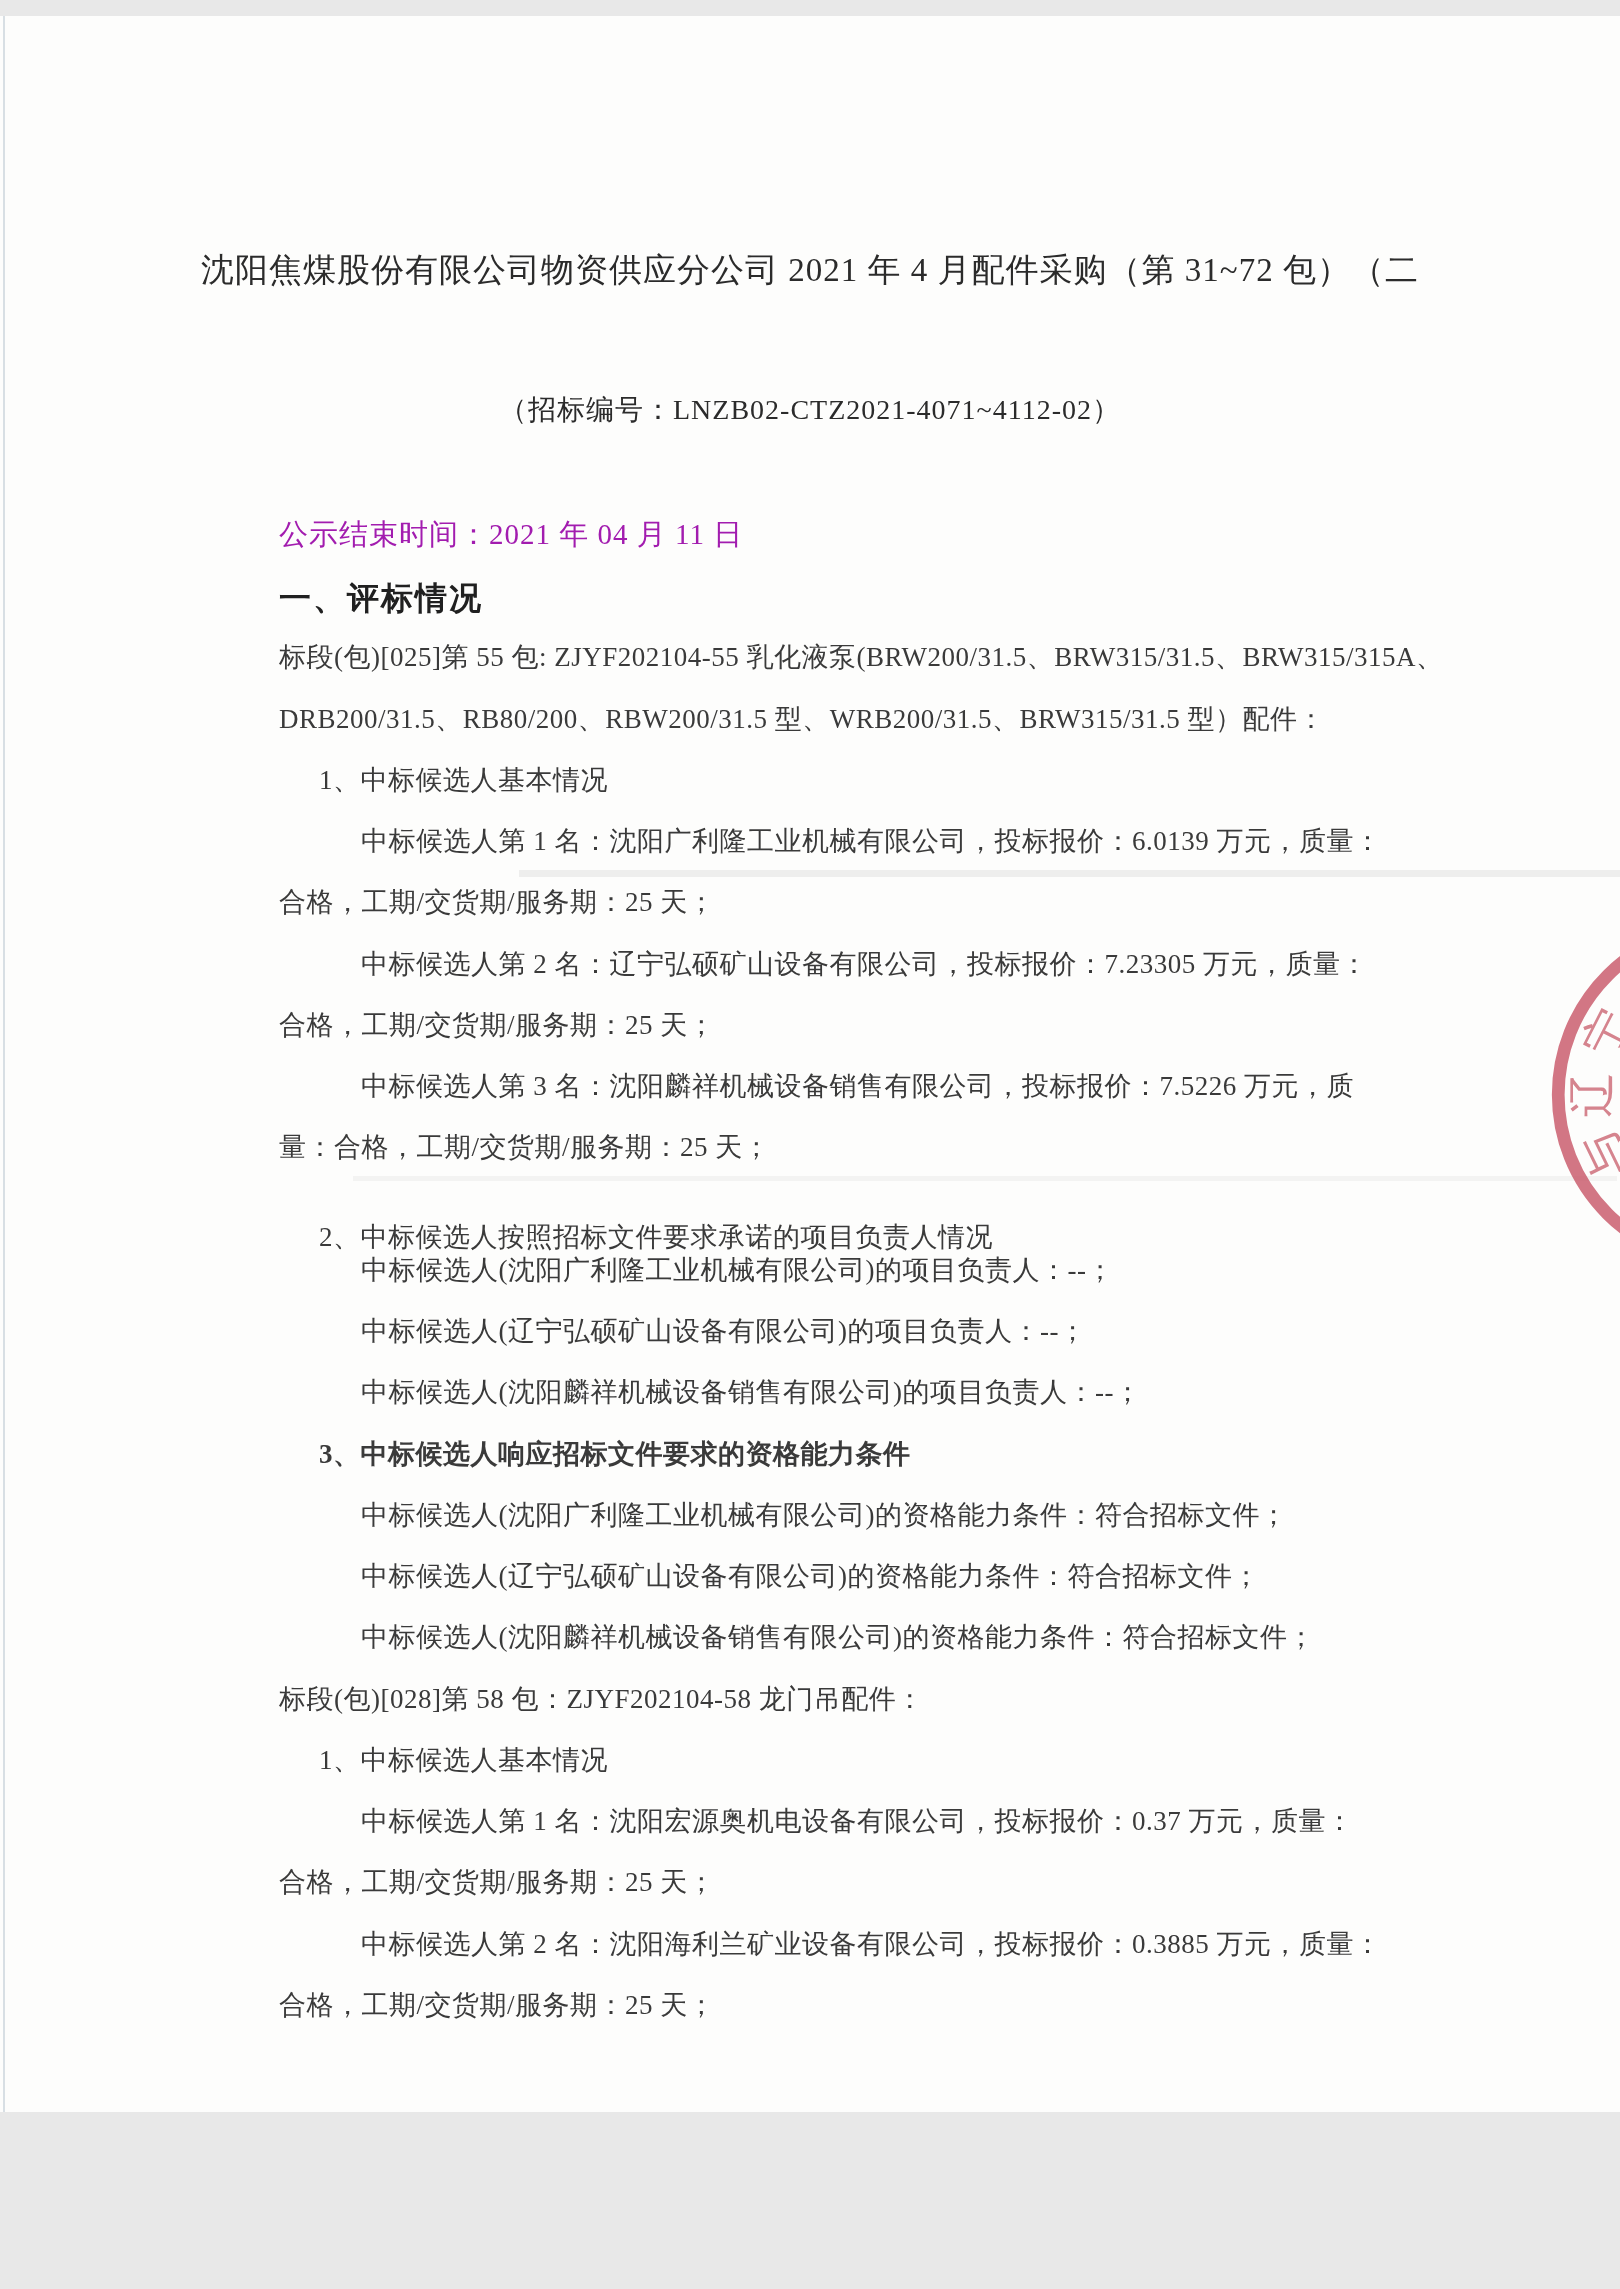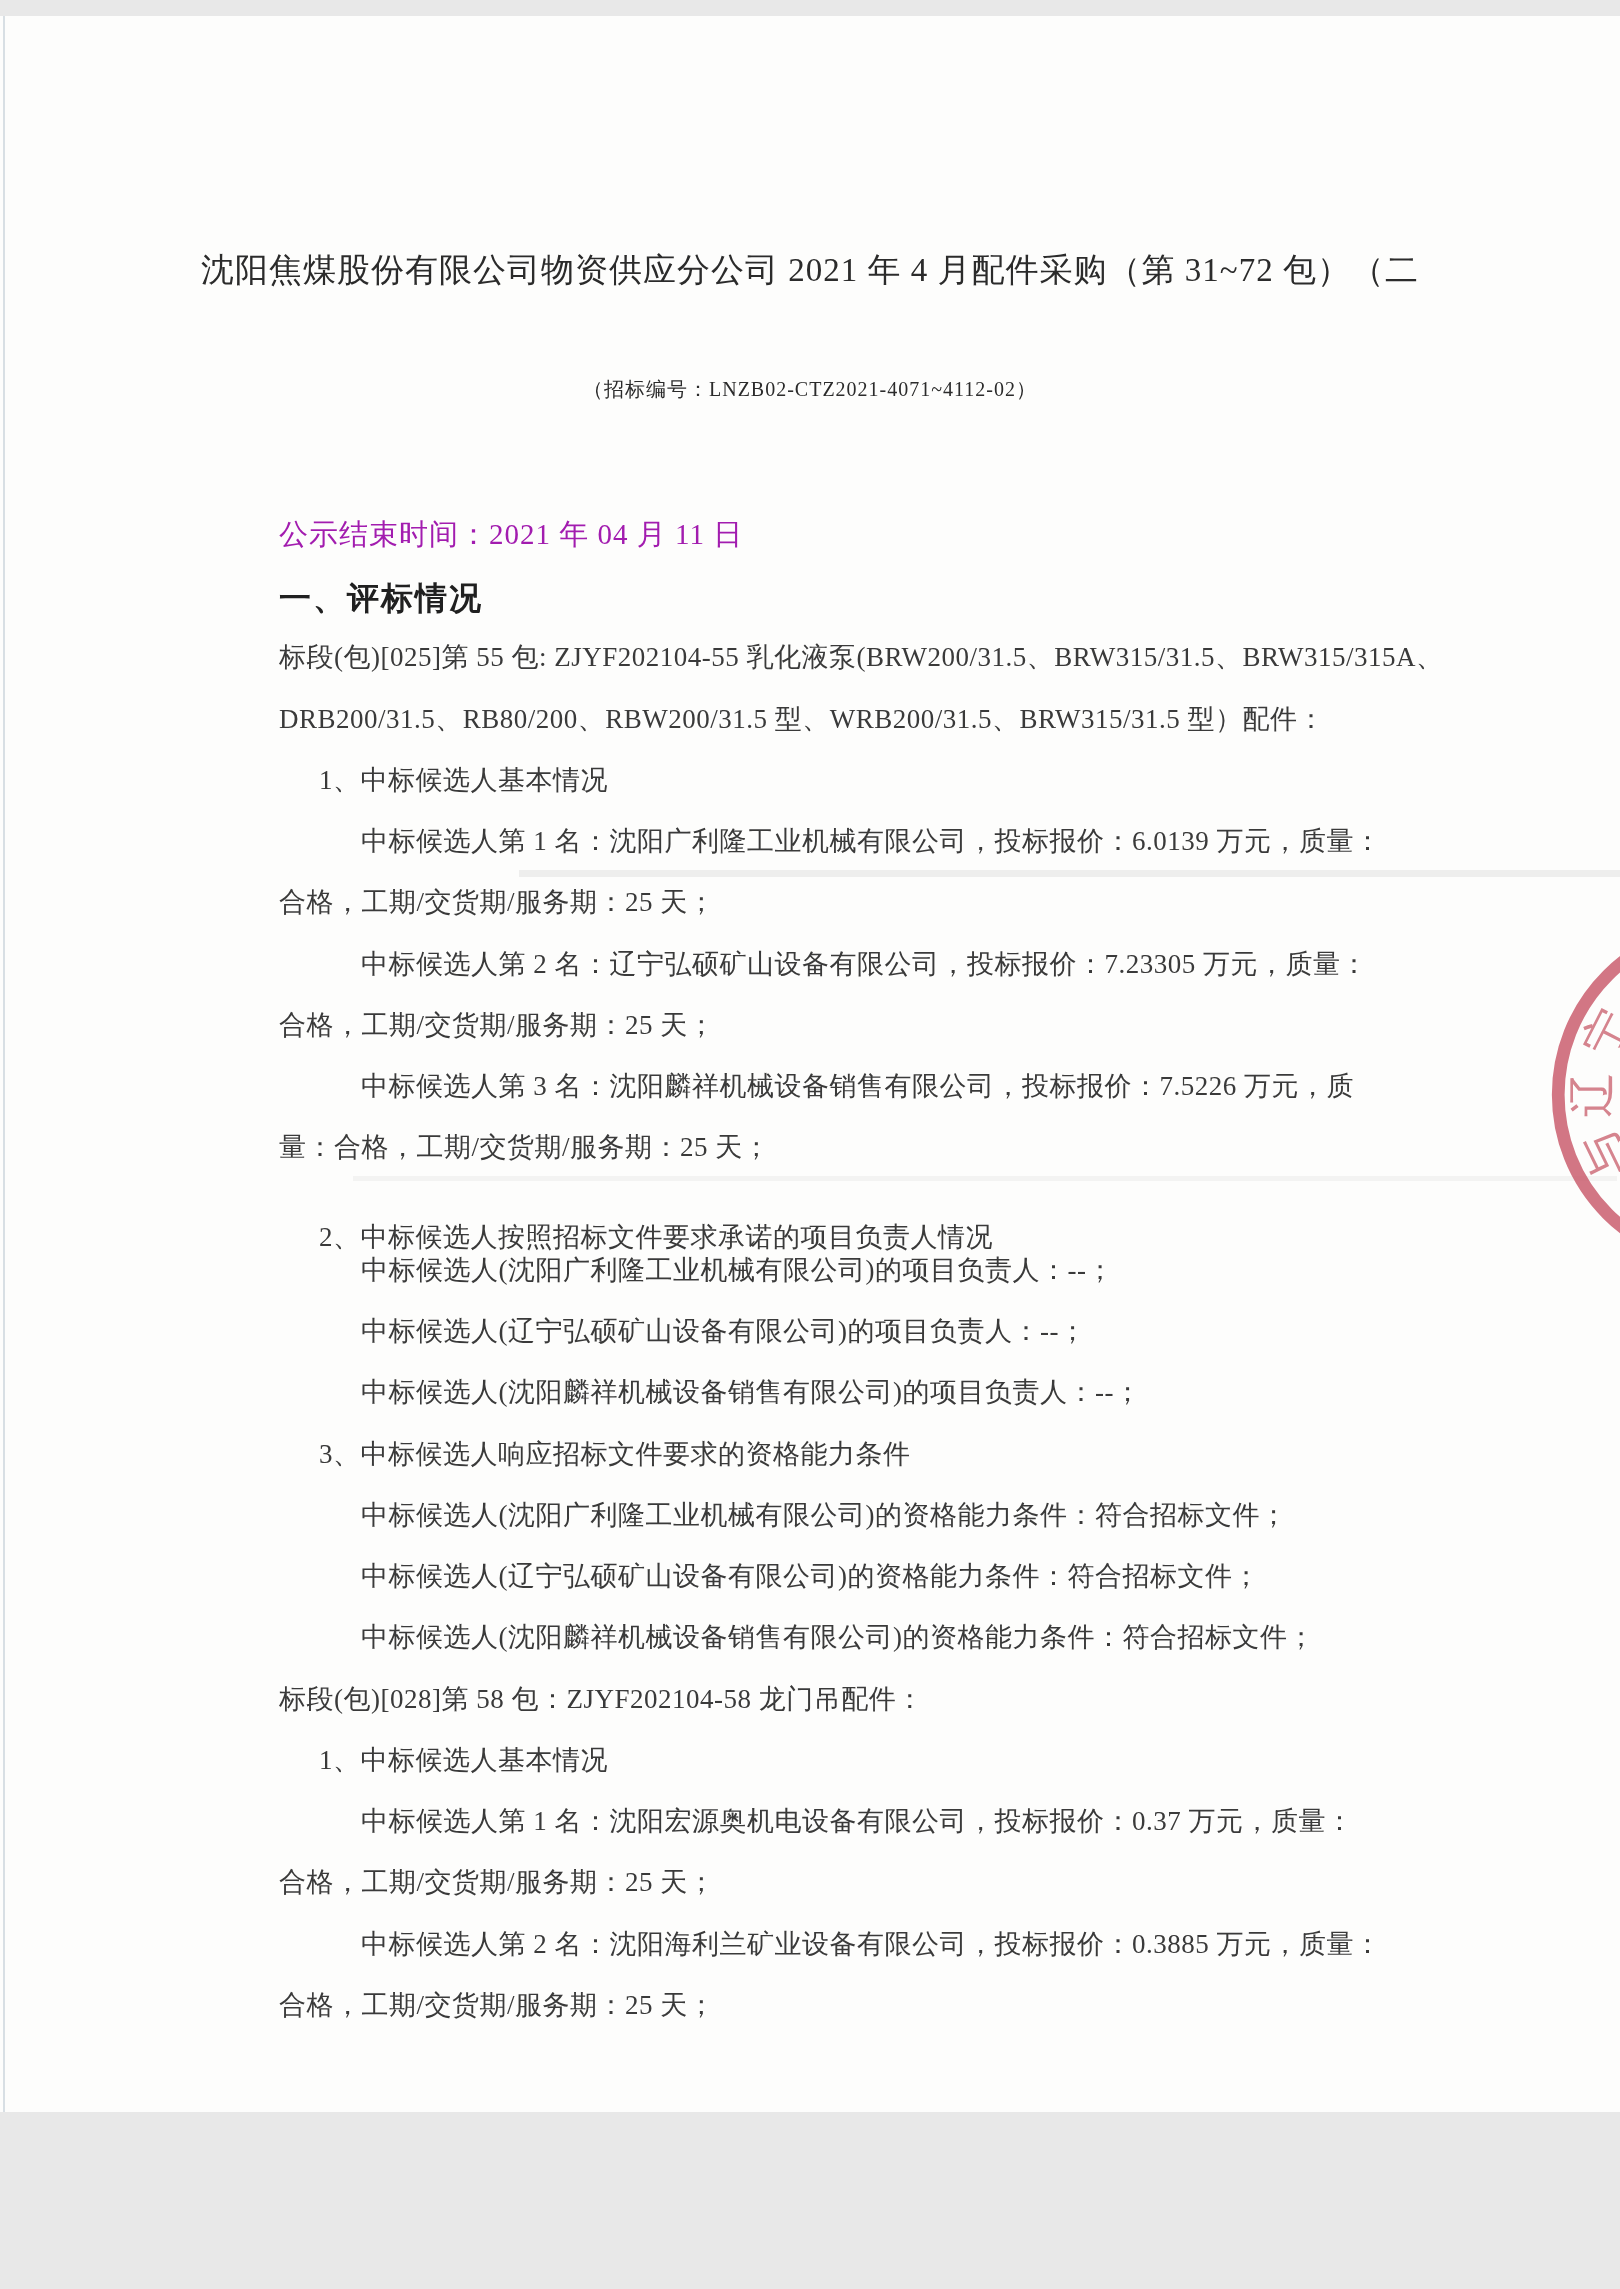--- a/index.html
+++ b/index.html
@@ -39,40 +39,40 @@
 </head>
 <body>
 
 <div class="page">
 
   <div class="scan-edge"></div>
   <div class="scan-streak" style="left:519px;top:854px;width:1101px;height:6.9px;"></div>
   <div class="scan-streak" style="left:353px;top:1160px;width:1264px;height:4.9px;opacity:.7;"></div>
 
   <div class="title-line" style="top:238px;">沈阳焦煤股份有限公司物资供应分公司 2021 年 4 月配件采购（第 31~72 包）（二</div>
-  <div class="title-line" style="top:363px;font-size:20px;">（招标编号：LNZB02-CTZ2021-4071~4112-02）</div>
+  <div class="title-line" style="top:380px;font-size:28px;">（招标编号：LNZB02-CTZ2021-4071~4112-02）</div>
 
   <div class="meta-line" style="left:279px;top:504px;">公示结束时间：2021 年 04 月 11 日</div>
   <div class="heading" style="left:279px;top:566px;">一、评标情况</div>
 
   <div>
       <div class="line" style="top: 628px; left: 279px;">标段(包)[025]第 55 包: ZJYF202104-55 乳化液泵(BRW200/31.5、BRW315/31.5、BRW315/315A、</div>
       <div class="line" style="top: 690px; left: 279px;">DRB200/31.5、RB80/200、RBW200/31.5 型、WRB200/31.5、BRW315/31.5 型）配件：</div>
       <div class="line" style="top: 751px; left: 319px;">1、中标候选人基本情况</div>
       <div class="line" style="top: 812px; left: 361px;">中标候选人第 1 名：沈阳广利隆工业机械有限公司，投标报价：6.0139 万元，质量：</div>
       <div class="line" style="top: 873px; left: 279px;">合格，工期/交货期/服务期：25 天；</div>
       <div class="line" style="top: 935px; left: 361px;">中标候选人第 2 名：辽宁弘硕矿山设备有限公司，投标报价：7.23305 万元，质量：</div>
       <div class="line" style="top: 996px; left: 279px;">合格，工期/交货期/服务期：25 天；</div>
       <div class="line" style="top: 1057px; left: 361px;">中标候选人第 3 名：沈阳麟祥机械设备销售有限公司，投标报价：7.5226 万元，质</div>
       <div class="line" style="top: 1118px; left: 279px;">量：合格，工期/交货期/服务期：25 天；</div>
       <div class="line" style="top: 1208px; left: 319px;">2、中标候选人按照招标文件要求承诺的项目负责人情况</div>
       <div class="line" style="top: 1241px; left: 361px;">中标候选人(沈阳广利隆工业机械有限公司)的项目负责人：--；</div>
       <div class="line" style="top: 1302px; left: 361px;">中标候选人(辽宁弘硕矿山设备有限公司)的项目负责人：--；</div>
       <div class="line" style="top: 1363px; left: 361px;">中标候选人(沈阳麟祥机械设备销售有限公司)的项目负责人：--；</div>
-      <div class="line" style="top: 1425px; left: 319px;">3、中标候选人响应招标文件要求的资格能力条件</div>
+      <div class="line" style="top: 1425px; left: 319px; font-weight: bold;">3、中标候选人响应招标文件要求的资格能力条件</div>
       <div class="line" style="top: 1486px; left: 361px;">中标候选人(沈阳广利隆工业机械有限公司)的资格能力条件：符合招标文件；</div>
       <div class="line" style="top: 1547px; left: 361px;">中标候选人(辽宁弘硕矿山设备有限公司)的资格能力条件：符合招标文件；</div>
       <div class="line" style="top: 1608px; left: 361px;">中标候选人(沈阳麟祥机械设备销售有限公司)的资格能力条件：符合招标文件；</div>
       <div class="line" style="top: 1670px; left: 279px;">标段(包)[028]第 58 包：ZJYF202104-58 龙门吊配件：</div>
       <div class="line" style="top: 1731px; left: 319px;">1、中标候选人基本情况</div>
       <div class="line" style="top: 1792px; left: 361px;">中标候选人第 1 名：沈阳宏源奥机电设备有限公司，投标报价：0.37 万元，质量：</div>
       <div class="line" style="top: 1853px; left: 279px;">合格，工期/交货期/服务期：25 天；</div>
       <div class="line" style="top: 1915px; left: 361px;">中标候选人第 2 名：沈阳海利兰矿业设备有限公司，投标报价：0.3885 万元，质量：</div>
       <div class="line" style="top: 1976px; left: 279px;">合格，工期/交货期/服务期：25 天；</div>
     </div>

